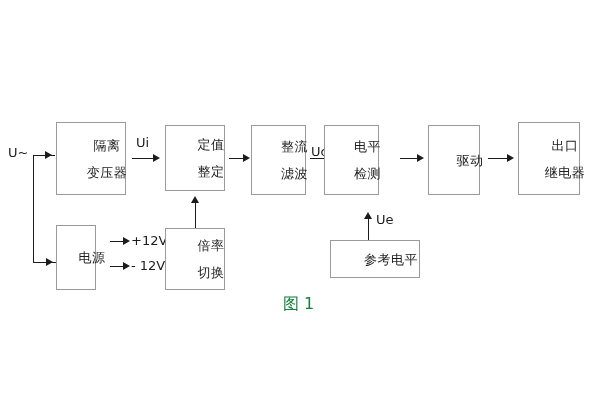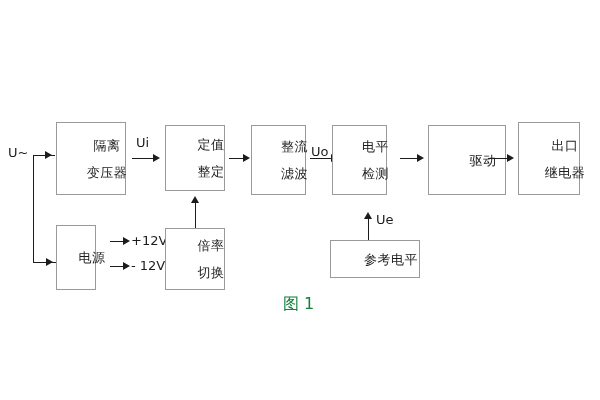--- a/index.html
+++ b/index.html
@@ -127,29 +127,29 @@
 
   <div class="block" style="left:251px; top:125px; width:55px; height:70px;">
     <span class="ln">整流</span>
     <span class="ln">滤波</span>
   </div>
 
   <div class="label sig" style="left:311px; top:136px;margin-top:9px;">Uo</div>
   <div class="hline" style="left:310px; top:158px; width:25px;"></div>
   <div class="arrow-r" style="left:331px; top:154px;"></div>
 
-  <div class="block" style="left:332px; top:125px; width:55px; height:70px;">
+  <div class="block" style="left:324px; top:125px; width:55px; height:70px;">
     <span class="ln">电平</span>
     <span class="ln">检测</span>
   </div>
 
   <div class="hline" style="left:400px; top:158px; width:22px;"></div>
   <div class="arrow-r" style="left:417px; top:154px;"></div>
 
-  <div class="block single" style="left:428px; top:125px; width:78px; height:70px;">
+  <div class="block single" style="left:428px; top:125px; width:52px; height:70px;">
     <span class="ln">驱动</span>
   </div>
 
   <div class="hline" style="left:488px; top:158px; width:24px;"></div>
   <div class="arrow-r" style="left:507px; top:154px;"></div>
 
   <div class="block" style="left:518px; top:122px; width:62px; height:73px;">
     <span class="ln">出口</span>
     <span class="ln">继电器</span>
   </div>

